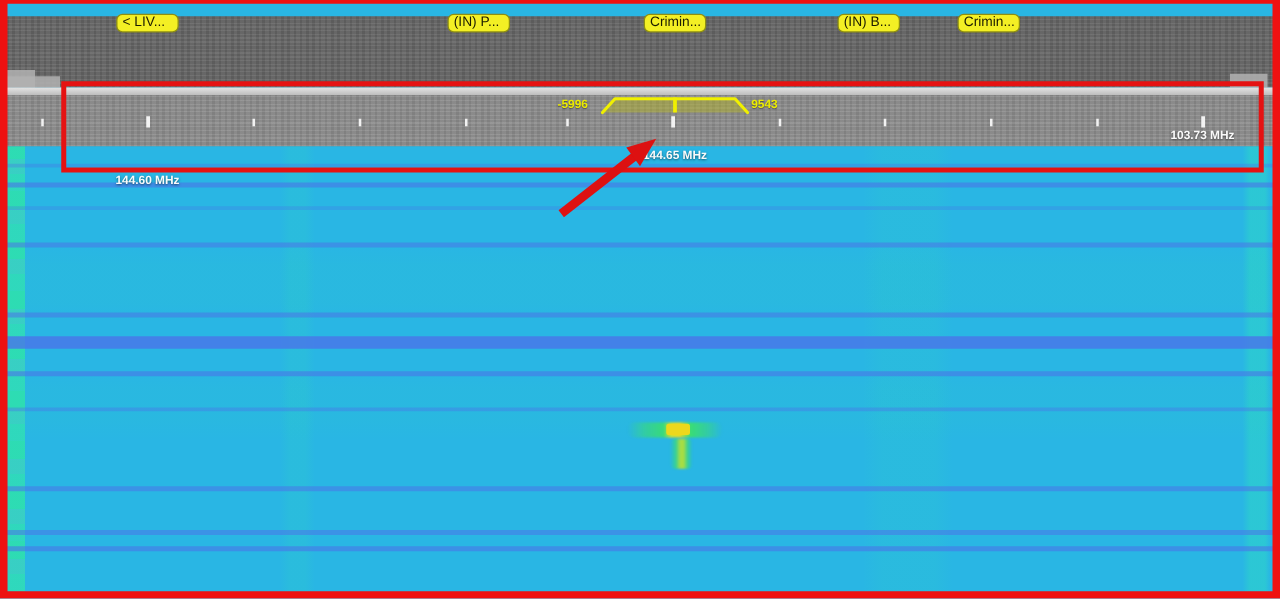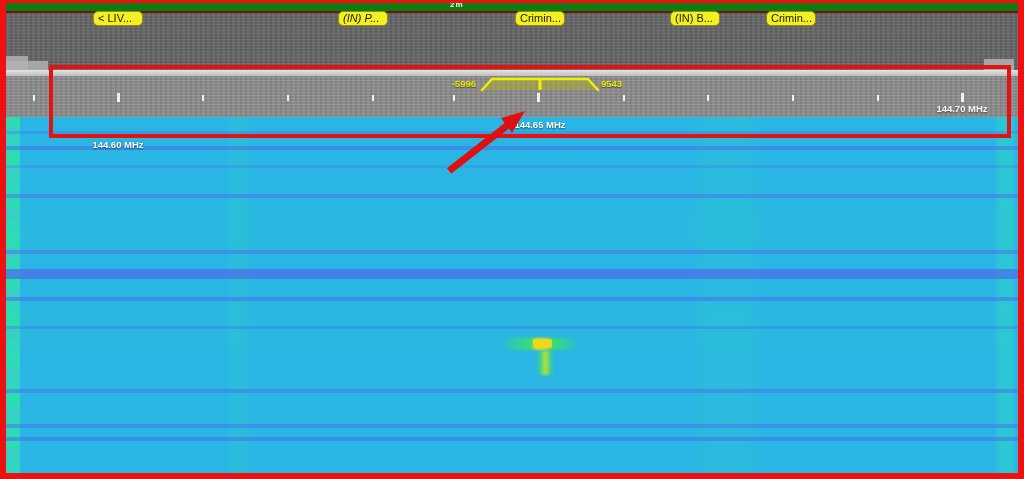--- a/index.html
+++ b/index.html
@@ -39,21 +39,21 @@
       #8e8e8e;}
   .tick{position:absolute;background:#f2f2f2;}
   .tick.minor{top:19px;width:2px;height:6px;}
   .tick.major{top:17px;width:3px;height:9px;}
   .freq-label{position:absolute;top:27px;transform:translateX(-50%);
     color:#fafafa;font-size:9.5px;font-weight:700;white-space:nowrap;
     text-shadow:0 1px 2px rgba(0,0,0,.55);}
   #tuning-svg{position:absolute;left:440px;top:74px;z-index:2;}
   .offset-label{position:absolute;top:78px;color:#ecec00;font-size:9.5px;
     font-weight:700;z-index:2;text-shadow:0 1px 1px rgba(0,0,0,.5);}
-  #offset-low{left:446px;width:30px;text-align:right;}
+  #offset-low{left:446px;width:30px;text-align:left;}
   #offset-high{left:601px;}
   
   #waterfall{position:absolute;top:117px;left:0;width:100%;height:356px;z-index:0;
     background:
       linear-gradient(180deg, rgba(46,216,170,0) 80px, rgba(46,216,170,0.07) 95px, rgba(46,216,170,0.07) 125px, rgba(46,216,170,0) 140px, rgba(46,216,170,0) 180px, rgba(46,216,170,0.06) 195px, rgba(46,216,170,0.06) 220px, rgba(46,216,170,0) 235px),
       linear-gradient(90deg, rgba(48,220,184,0) 224px, rgba(48,220,184,0.16) 232px, rgba(48,220,184,0.16) 244px, rgba(48,220,184,0) 252px),
       linear-gradient(90deg, rgba(48,220,184,0) 690px, rgba(48,220,184,0.12) 706px, rgba(48,220,184,0.12) 748px, rgba(48,220,184,0) 762px),
       linear-gradient(90deg, rgba(48,225,190,0) 994px, rgba(48,225,190,0.4) 1000px, rgba(48,225,190,0.4) 1012px, rgba(48,225,190,0) 1016px),
       #29b6e4;}
   #teal-strip{position:absolute;left:6px;top:0;width:14px;height:356px;
@@ -104,27 +104,24 @@
     <div id="signal-v"></div>
   </div>
 
   <div id="spectrum">
     <div id="terrain-ridge"></div>
     <div class="terrain" style="left:0;top:43px;width:28px;height:14px;"></div>
     <div class="terrain" style="left:0;top:48px;width:48px;height:9px;"></div>
     <div class="terrain" style="left:984px;top:46px;width:30px;height:11px;"></div>
   </div>
 
-  <div id="bandbar">
-    <span id="bandbar-label">2m</span>
-  </div>
 
   <div id="flags-layer">
       <div class="flag" style="left: 93px;">&lt; LIV...</div>
-      <div class="flag" style="left: 338px; font-style: italic;">(IN) P...</div>
+      <div class="flag" style="left: 358px;">(IN) P...</div>
       <div class="flag" style="left: 515px;">Crimin...</div>
       <div class="flag" style="left: 670px;">(IN) B...</div>
       <div class="flag" style="left: 766px;">Crimin...</div>
     </div>
 
   <div id="separator"></div>
   <div id="scale">
     <div id="ticks-layer">
         <div class="tick minor" style="left: 33px;"></div>
         <div class="tick minor" style="left: 202px;"></div>
@@ -135,21 +132,21 @@
         <div class="tick minor" style="left: 707px;"></div>
         <div class="tick minor" style="left: 792px;"></div>
         <div class="tick minor" style="left: 877px;"></div>
         <div class="tick major" style="left: 117px;"></div>
         <div class="tick major" style="left: 537px;"></div>
         <div class="tick major" style="left: 961px;"></div>
       </div>
     <div id="labels-layer">
         <div class="freq-label" style="left: 118px; margin-top: 36px;">144.60 MHz</div>
         <div class="freq-label" style="left: 540px; margin-top: 16px;">144.65 MHz</div>
-        <div class="freq-label" style="left: 962px;">144.70 MHz</div>
+        <div class="freq-label" style="left: 962px;">103.73 MHz</div>
       </div>
   </div>
 
   <svg id="tuning-svg" width="200" height="42" viewBox="0 0 200 42">
     <polygon points="42,16 52,5 148,5 158,16" fill="rgba(180,180,30,0.45)"></polygon>
     <polyline points="42,16 52,5 148,5 158,16" fill="none" stroke="#f0f000" stroke-width="2.5" stroke-linejoin="round" stroke-linecap="round"></polyline>
     <line x1="100" y1="4" x2="100" y2="16" stroke="#f0f000" stroke-width="3"></line>
   </svg>
   <div class="offset-label" id="offset-low">-5996</div>
   <div class="offset-label" id="offset-high">9543</div>

